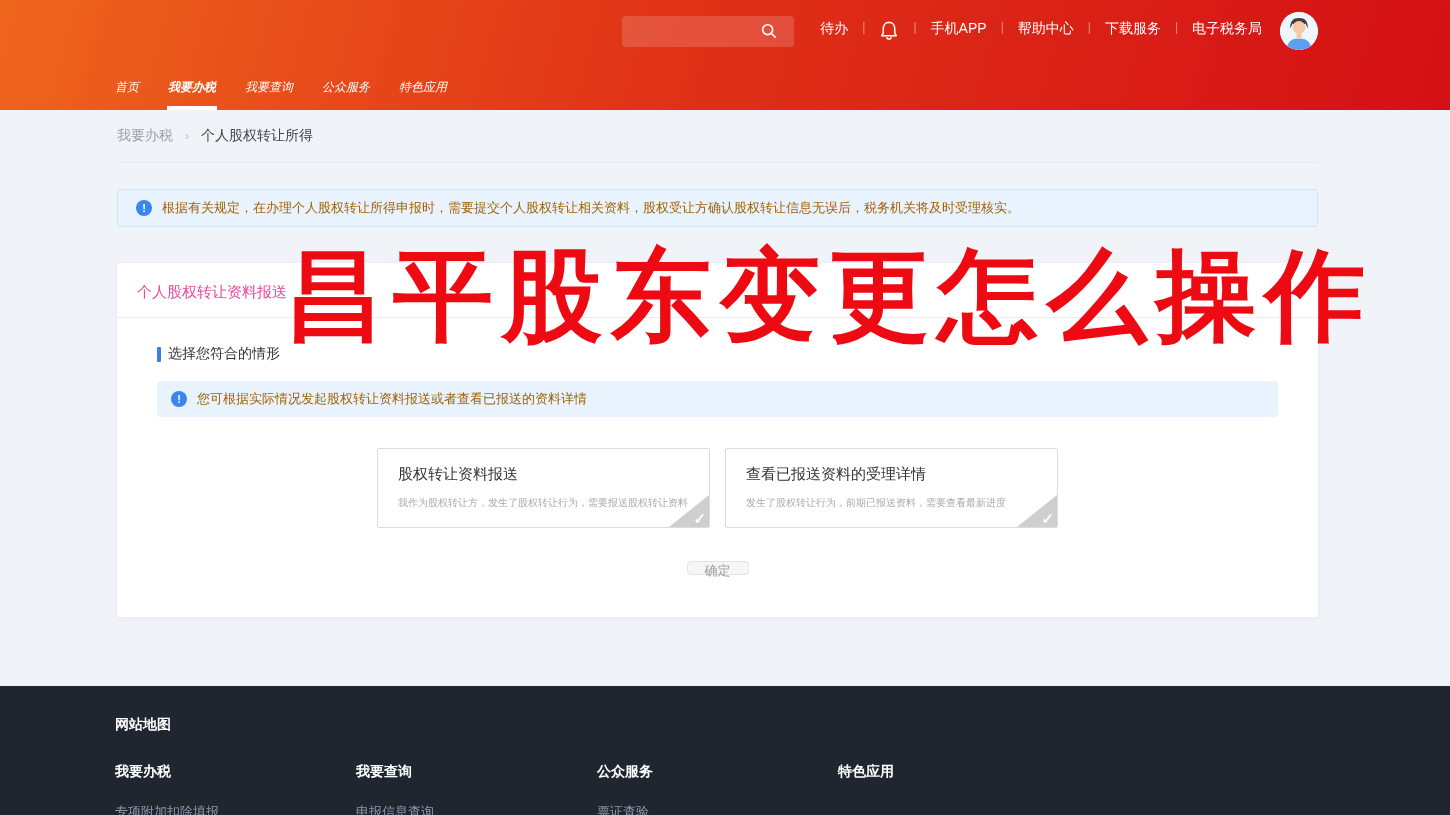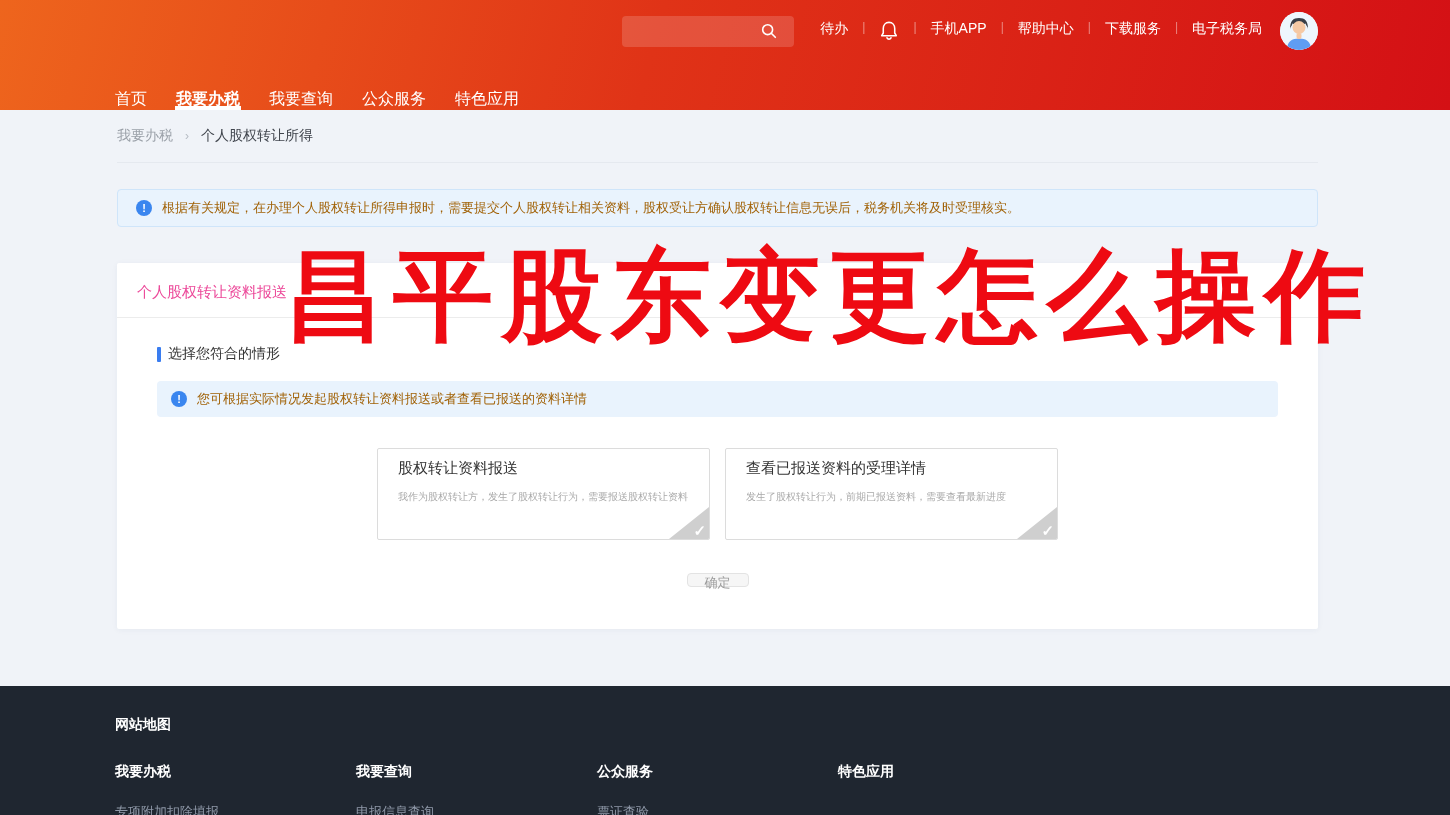--- a/index.html
+++ b/index.html
@@ -40,22 +40,22 @@
   .top-sep { color:rgba(255,255,255,0.45); margin:0 14px; font-size:12px; }
   .bell-icon { width:20px; height:22px; display:block; cursor:pointer; }
   .avatar {
     width:38px; height:38px; border-radius:50%;
     margin-left:18px; overflow:hidden; cursor:pointer;
     background:#f1f8fe; flex:0 0 auto;
   }
   
   .nav { display:flex; align-items:flex-end; height:48px; padding-left:115px; }
   .nav-item {
-    color:#fff; font-size:16px; cursor:pointer;
-    margin-right:29px; position:relative;
+    color:#fff; font-size:12px; cursor:pointer;
+    margin-right:29px; padding-bottom:14px; position:relative;font-style:italic;
   }
   .nav-item.active { font-weight:bold; }
   .nav-item.active::after {
     content:""; position:absolute; left:-1px; right:-1px; bottom:0;
     height:4px; background:#fff;
   }
 
   
   .container { width:1201px; margin-left:117px; }
 
@@ -93,23 +93,23 @@
   .section-head { display:flex; align-items:center; margin:27px 0 0 40px; }
   .section-bar { width:4px; height:15px; background:#3a7df0; border-radius:1px; }
   .section-title { font-size:14px; color:#333; margin-left:7px; }
   .inner-notice {
     margin:18px 40px 0; height:36px;
     background:#e9f3fd; border-radius:4px;
     display:flex; align-items:center; padding-left:14px;
   }
   .options { display:flex; justify-content:center; gap:15px; margin-top:31px; }
   .option-card {
-    width:333px; height:92px;
+    width:333px; height:80px;
     border:1px solid #dcdcdc; border-radius:2px;
-    position:relative; padding:10px 20px; cursor:pointer;
+    position:relative; padding:16px 20px; cursor:pointer;
     background:#fff; overflow:hidden;
   }
   .option-title { font-size:15px; color:#333; }
   .option-desc { font-size:10px; color:#a9a9a9; line-height:20px; margin-top:9px; }
   .corner-check {
     position:absolute; right:0; bottom:0;
     width:0; height:0;
     border-bottom:32px solid #cfcfcf;
     border-left:40px solid transparent;
   }

